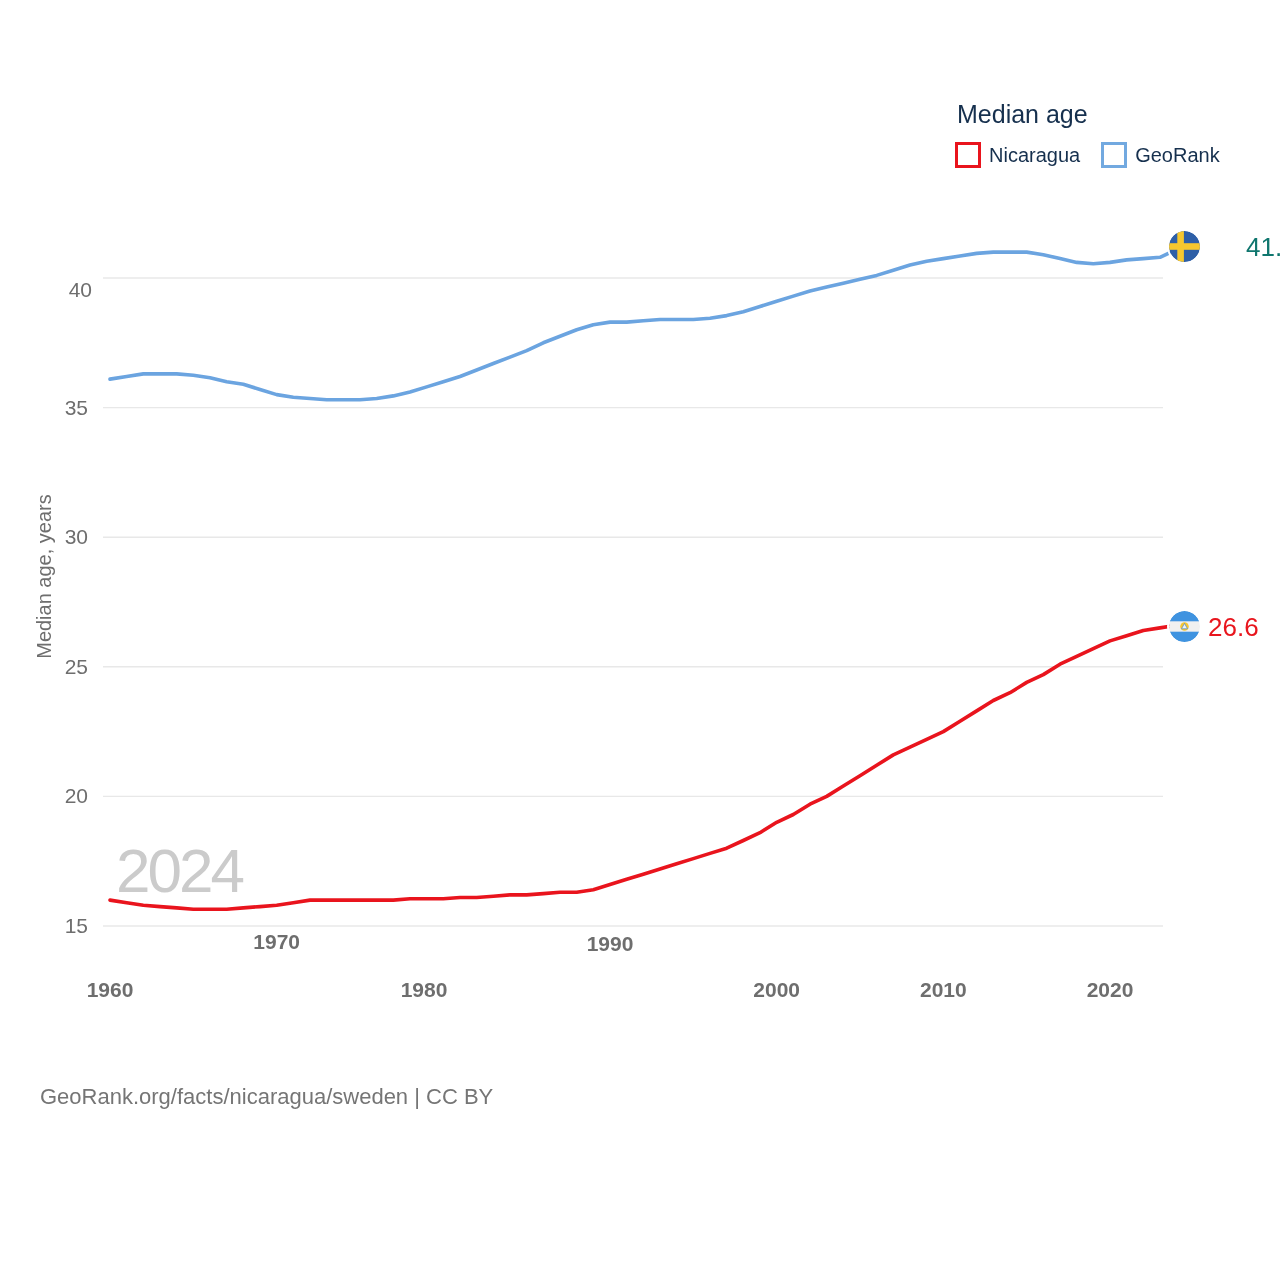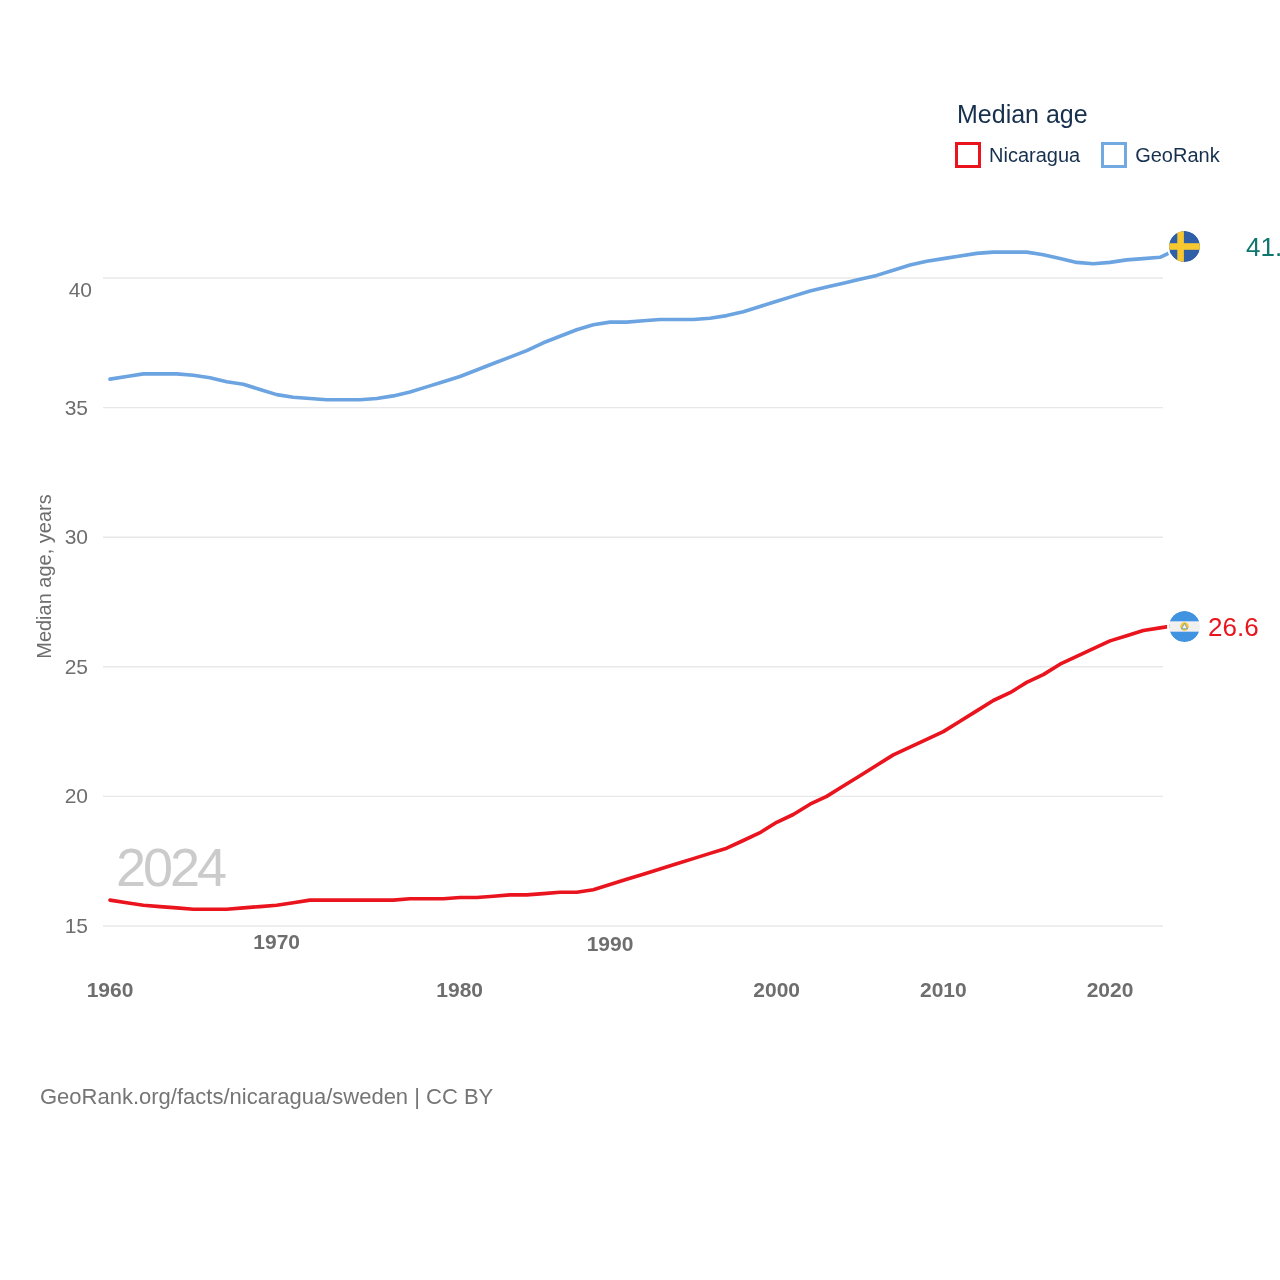--- a/index.html
+++ b/index.html
@@ -17,21 +17,21 @@
   
   .ytick{position:absolute;width:52px;text-align:right;font-size:21px;color:#6e6e6e;line-height:24px;}
   .xtick{position:absolute;width:84px;text-align:center;font-size:21px;color:#6e6e6e;line-height:24px;font-weight:bold;}
   #y-axis-title{
     left:-56px;top:565px;width:200px;text-align:center;
     font-size:20px;color:#6e6e6e;
     transform:rotate(-90deg);transform-origin:center center;
   }
   
   #watermark{
-    left:116px;top:840px;font-size:54px;letter-spacing:-3px;
+    left:116px;top:840px;font-size:62px;letter-spacing:-3px;
     color:#cbcbcb;line-height:1;
   }
   
   #plot{position:absolute;left:0;top:0;}
   
   .flag-chip{position:absolute;width:31px;height:31px;border-radius:50%;
     box-shadow:0 0 0 2px #ffffff;overflow:hidden;}
   #flag-sweden{left:1169px;top:231px;}
   #flag-nicaragua{left:1169px;top:611px;}
   
@@ -67,21 +67,21 @@
       <div class="ytick" style="left: 36px; top: 395.6px;">35</div>
       <div class="ytick" style="left: 36px; top: 525.2px;">30</div>
       <div class="ytick" style="left: 36px; top: 654.8px;">25</div>
       <div class="ytick" style="left: 36px; top: 784.4px;">20</div>
       <div class="ytick" style="left: 36px; top: 914px;">15</div>
     </div>
 
   <div id="xtick-container">
       <div class="xtick" style="left: 68px; top: 978px;">1960</div>
       <div class="xtick" style="left: 234.667px; top: 930px;">1970</div>
-      <div class="xtick" style="left: 399px; top: 978px; text-align: right;">1980</div>
+      <div class="xtick" style="left: 382px; top: 978px;">1980</div>
       <div class="xtick" style="left: 568.001px; top: 932px;">1990</div>
       <div class="xtick" style="left: 734.668px; top: 978px;">2000</div>
       <div class="xtick" style="left: 901.335px; top: 978px;">2010</div>
       <div class="xtick" style="left: 1068px; top: 978px;">2020</div>
     </div>
 
   <div id="legend-title" class="abs">Median age</div>
   <div id="legend-row" class="abs">
     <div class="legend-item">
       <span class="legend-swatch" style="border-color:#e9141d"></span>

